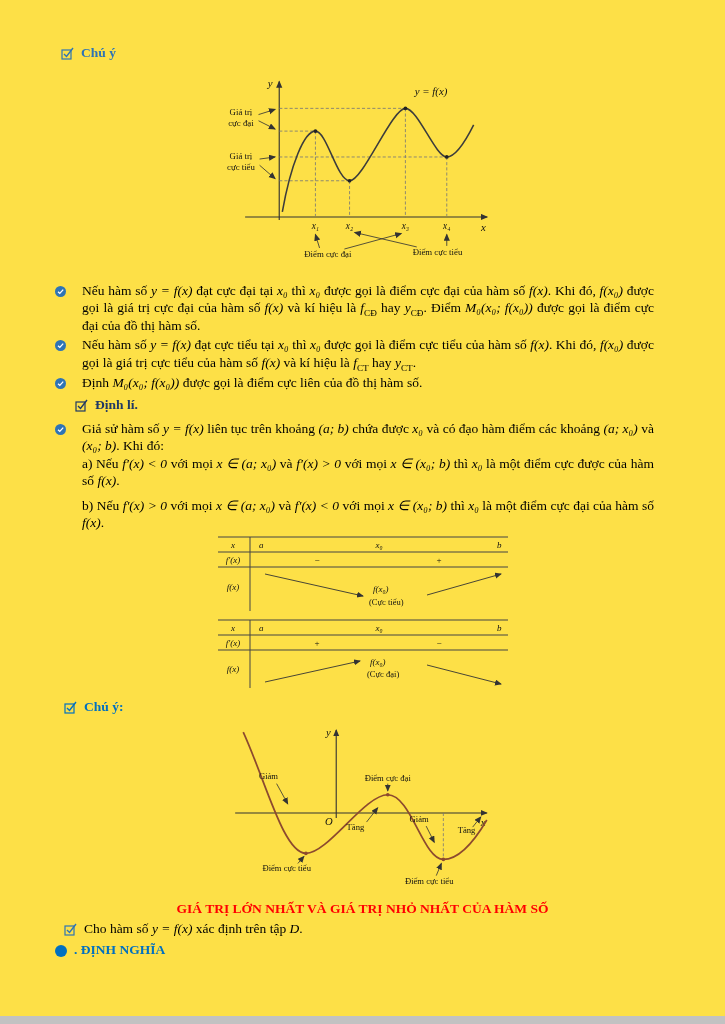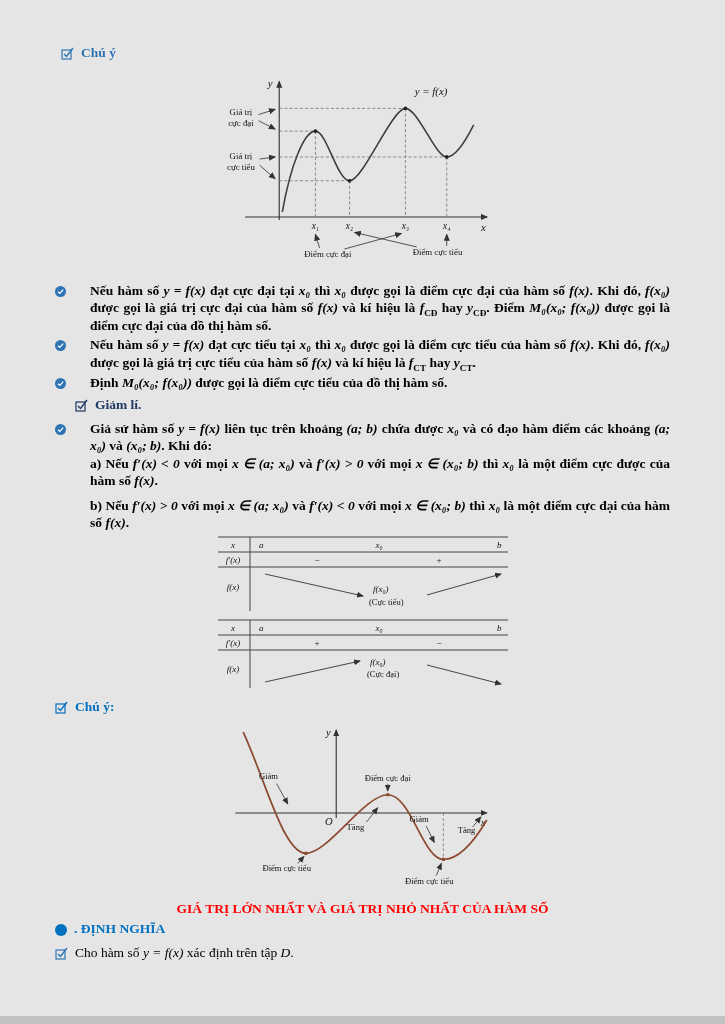--- a/index.html
+++ b/index.html
@@ -1,38 +1,38 @@
 <!DOCTYPE html>
 <html><head>
 <meta charset="utf-8">
 <style>
   * { margin:0; padding:0; box-sizing:border-box; }
   html,body { background:#ffffff; }
   .page {
     position:relative;
     width:725px; height:1024px;
-    background:#e5e5e5;
+    background:#fde047;
     font-family:"Liberation Serif", serif;
     font-size:13.5px; line-height:1.3; color:#000;
     padding:44px 55px 31px 55px;
     overflow:hidden;
   }
   .row { display:flex; align-items:flex-start; gap:7px; }
   .ind-a { margin-left:6px; }
   .ind-b { margin-left:17px; }
   .ind-c { margin-left:20px; }
-  .ind-d { }
+  .ind-d { margin-left:9px; }
   .icon { flex:none; margin-top:2px; }
   .h-note  { font-weight:bold; color:#2e74b5; }
   .h-navy  { font-weight:bold; color:#1f3864; }
   .sec-head { font-weight:bold; color:#0070c0; margin:4px 0 5px 0; }
   .def-head { font-weight:bold; color:#0070c0; }
   .red-head { text-align:center; font-weight:bold; color:#ff0000; margin:4px 0 3px 0; }
   .bullets { margin:8px 0 3px 0; }
-  .bullet { display:flex; gap:24px; align-items:flex-start; margin:0 0 2px 0;font-weight:bold; }
+  .bullet { display:flex; gap:16px; align-items:flex-start; margin:0 16px 2px 0; }
   .btext { text-align:justify; flex:1; }
   .btext p { text-align:justify; }
   .mt { margin-top:7px; }
   .m { font-style:italic; }
   sub { font-size:0.68em; line-height:0; }
   .fig-wrap { text-align:center; }
   .fig1-wrap { margin:2px 0 6px 0; }
   .tbl-wrap { margin:4px 0 0 0; }
   .fig2-wrap { margin:3px 0 2px 0; }
   svg text { font-family:"Liberation Serif", serif; font-size:9px; fill:#111; }
@@ -131,33 +131,33 @@
             <circle cx="5.5" cy="5.5" r="5.5" fill="#2e74b5"></circle>
             <path d="M3 5.8 L4.8 7.4 L8.2 3.6" stroke="#fff" stroke-width="1.3" fill="none"></path>
           </svg></span>
       <p class="btext"><span>Nếu hàm số </span><span class="m">y = f(x)</span><span> đạt cực tiểu tại </span><span class="m">x₀</span><span> thì </span><span class="m">x₀</span><span> được gọi là điểm cực tiểu của hàm số </span><span class="m">f(x)</span><span>. Khi đó, </span><span class="m">f(x₀)</span><span> được gọi là giá trị cực tiểu của hàm số </span><span class="m">f(x)</span><span> và kí hiệu là </span><span class="m">f</span><sub>CT</sub><span> hay </span><span class="m">y</span><sub>CT</sub><span>.</span></p>
     </div>
     <div class="bullet">
       <span class="icon"><svg width="11" height="11" viewBox="0 0 11 11">
             <circle cx="5.5" cy="5.5" r="5.5" fill="#2e74b5"></circle>
             <path d="M3 5.8 L4.8 7.4 L8.2 3.6" stroke="#fff" stroke-width="1.3" fill="none"></path>
           </svg></span>
-      <p class="btext"><span>Định </span><span class="m">M₀(x₀; f(x₀))</span><span> được gọi là điểm cực tiểu của đồ thị hàm số.</span></p>
+      <p class="btext"><span>Định </span><span class="m">M₀(x₀; f(x₀))</span><span> được gọi là điểm cực liên của đồ thị hàm số.</span></p>
     </div>
   </div>
 
 
   <div class="row ind-c">
     <span class="icon">
       <svg width="13" height="14" viewBox="0 0 13 14">
           <rect x="1" y="4" width="9" height="9" fill="none" stroke="#1f3864" stroke-width="1.2"></rect>
           <path d="M3 8 L5.5 10.5 L12 2" stroke="#1f3864" stroke-width="1.4" fill="none"></path>
         </svg>
     </span>
-    <span class="h-navy">Giảm lí.</span>
+    <span class="h-navy">Định lí.</span>
   </div>
 
   <div class="bullet ind-b" style="margin-top:3px;">
     <span class="icon"><svg width="11" height="11" viewBox="0 0 11 11">
           <circle cx="5.5" cy="5.5" r="5.5" fill="#2e74b5"></circle>
           <path d="M3 5.8 L4.8 7.4 L8.2 3.6" stroke="#fff" stroke-width="1.3" fill="none"></path>
         </svg></span>
     <div class="btext">
       <p><span>Giả sử hàm số </span><span class="m">y = f(x)</span><span> liên tục trên khoảng </span><span class="m">(a; b)</span><span> chứa được </span><span class="m">x₀</span><span> và có đạo hàm điểm các khoảng </span><span class="m">(a; x₀)</span><span> và </span><span class="m">(x₀; b)</span><span>. Khi đó:</span></p>
       <p><span>a) Nếu </span><span class="m">f′(x) &lt; 0</span><span> với mọi </span><span class="m">x ∈ (a; x₀)</span><span> và </span><span class="m">f′(x) &gt; 0</span><span> với mọi </span><span class="m">x ∈ (x₀; b)</span><span> thì </span><span class="m">x₀</span><span> là một điểm cực được của hàm số </span><span class="m">f(x)</span><span>.</span></p>
@@ -266,33 +266,33 @@
         <text class="t85" x="66" y="147" text-anchor="middle">Điểm cực tiểu</text>
         <line x1="77" y1="140" x2="83" y2="133" stroke="#333" stroke-width="0.8" marker-end="url(#ar3)"></line>
         <text class="t85" x="207" y="160" text-anchor="middle">Điểm cực tiểu</text>
         <line x1="214" y1="152" x2="219" y2="140" stroke="#333" stroke-width="0.8" marker-end="url(#ar3)"></line>
       </g>
     </svg>
   </div>
 
   <p class="red-head">GIÁ TRỊ LỚN NHẤT VÀ GIÁ TRỊ NHỎ NHẤT CỦA HÀM SỐ</p>
 
+  <div class="row ind-d" style="margin-top:3px;">
+    <span class="icon">
+      <svg width="13" height="14" viewBox="0 0 13 14">
+          <rect x="1" y="4" width="9" height="9" fill="none" stroke="#2e74b5" stroke-width="1.2"></rect>
+          <path d="M3 8 L5.5 10.5 L12 2" stroke="#2e74b5" stroke-width="1.4" fill="none"></path>
+        </svg>
+    </span>
+    <p class="btext"><span>Cho hàm số </span><span class="m">y = f(x)</span><span> xác định trên tập </span><span class="m">D</span><span>.</span></p>
+  </div>
+
   <div class="row">
     <span class="icon" style="margin-top:3px;">
       <svg width="12" height="12" viewBox="0 0 12 12">
           <circle cx="6" cy="6" r="6" fill="#0070c0"></circle>
         </svg>
     </span>
     <span class="def-head">. ĐỊNH NGHĨA</span>
   </div>
 
-  <div class="row ind-d" style="margin-top:3px;">
-    <span class="icon">
-      <svg width="13" height="14" viewBox="0 0 13 14">
-          <rect x="1" y="4" width="9" height="9" fill="none" stroke="#2e74b5" stroke-width="1.2"></rect>
-          <path d="M3 8 L5.5 10.5 L12 2" stroke="#2e74b5" stroke-width="1.4" fill="none"></path>
-        </svg>
-    </span>
-    <p class="btext"><span>Cho hàm số </span><span class="m">y = f(x)</span><span> xác định trên tập </span><span class="m">D</span><span>.</span></p>
-  </div>
-
   <div class="bottom-strip"></div>
 </div>
 
 </body></html>

